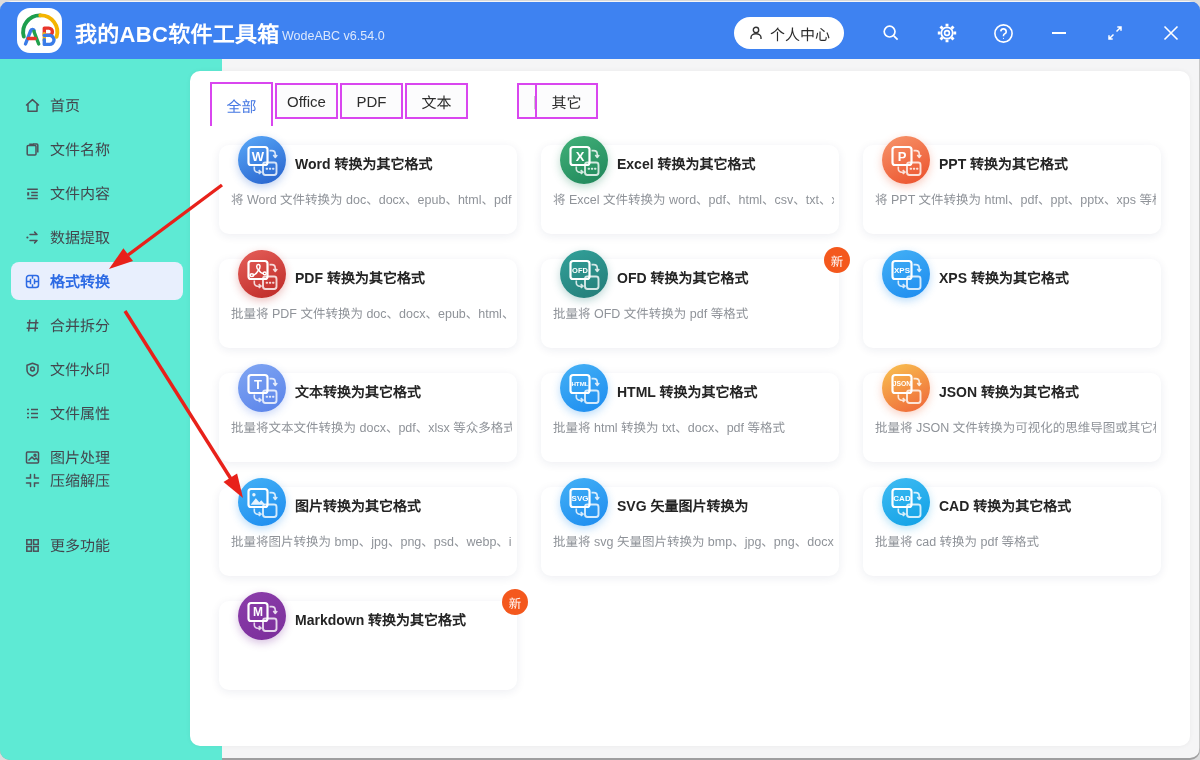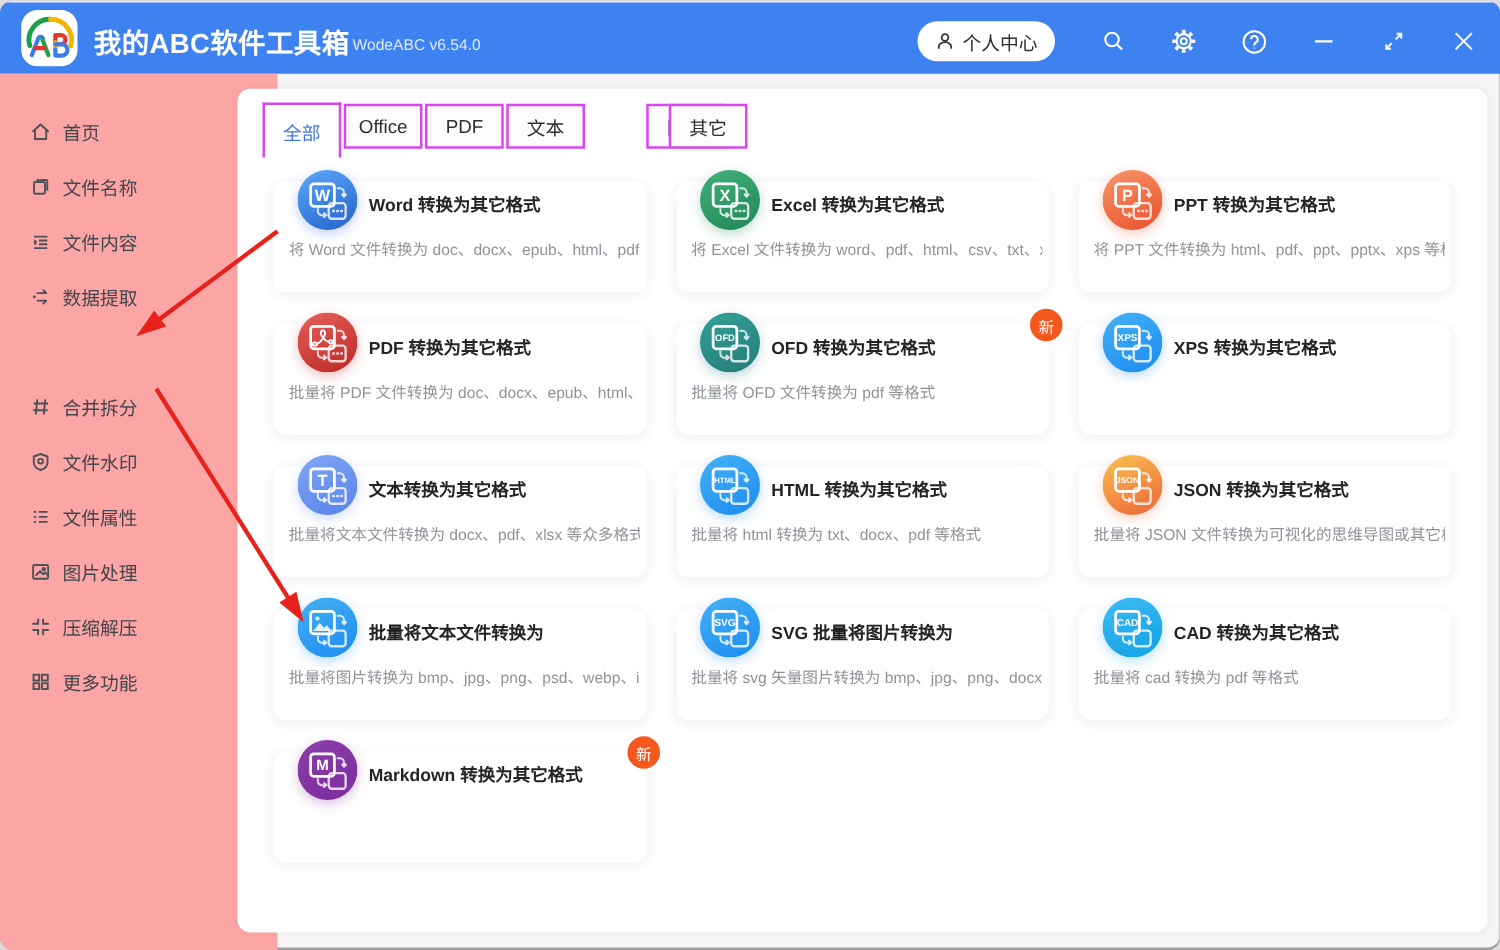--- a/index.html
+++ b/index.html
@@ -10,21 +10,21 @@
          border-top:1px solid #d8d8d8; box-shadow: inset 0 -2px 0 #9f9fa0, inset 1px 0 0 #c9c9c9, inset -1px 0 0 #c9c9c9; }
   
   .topbar { position:absolute; left:0; top:1px; width:1200px; height:57px; background:#3e82f1; }
   .logo { position:absolute; left:17px; top:6px; width:45px; height:45px; background:#fff; border-radius:13px; }
   .apptitle { position:absolute; left:75px; top:14px; font-size:22px; font-weight:bold; color:#fff; letter-spacing:0.3px; }
   .appver { position:absolute; left:282px; top:27px; font-size:12.5px; color:rgba(255,255,255,0.82);text-align:right; }
   .pill { position:absolute; left:734px; top:15px; width:110px; height:32px; background:#fff; border-radius:16px;
           display:flex; align-items:center; justify-content:center; gap:6px; font-size:15px; color:#2b2b2b; }
   .tico { position:absolute; top:15px; width:32px; height:32px; display:flex; align-items:center; justify-content:center; }
   
-  .side { position:absolute; left:0; top:58px; width:222px; bottom:0; background:#fca5a5; }
+  .side { position:absolute; left:0; top:58px; width:222px; bottom:0; background:#5eead4;font-family:Liberation Mono, monospace; }
   .sitem { position:absolute; left:11px; width:172px; height:38px; border-radius:8px;
            display:flex; align-items:center; font-size:15px; color:#43464d; }
   .sitem svg { position:absolute; left:13px; }
   .sitem span { position:absolute; left:39px; }
   .sitem.sel { background:#e8effd; color:#2c6ae4; font-weight:bold; }
   
   .panel { position:absolute; left:190px; top:70px; width:1000px; height:675px; background:#fff; border-radius:10px;
            box-shadow:0 0 5px rgba(0,0,0,0.05); }
   .tab { position:absolute; top:12px; height:36px; width:63px; background:#fcfcfd; border:2px solid #d946ef;
          display:flex; align-items:center; justify-content:center; font-size:15px; color:#2d2d2d; }
@@ -124,20 +124,26 @@
         </svg>
         <span>文件名称</span>
       </div>
     <div class="sitem" style="top:159px;">
         <svg width="17" height="17" viewBox="0 0 17 17" fill="none" stroke="#4d5058" stroke-width="1.5">
           <circle cx="3.4" cy="8.5" r="1.1" fill="#4d5058" stroke="none"></circle>
           <path d="M6 5.5 h7 m0 0 l-2.4 -2.4 M6 11.5 h7 m0 0 l-2.4 2.4" stroke-linecap="round" stroke-linejoin="round"></path>
         </svg>
         <span>数据提取</span>
       </div>
+    <div class="sitem sel" style="top:203px;">
+        <svg width="17" height="17" viewBox="0 0 17 17" fill="none" stroke="#2c6ae4" stroke-width="1.5">
+          <path d="M2.5 5 a2.5 2.5 0 0 1 2.5 -2.5 h7 a2.5 2.5 0 0 1 2.5 2.5 v7 a2.5 2.5 0 0 1 -2.5 2.5 h-7 a2.5 2.5 0 0 1 -2.5 -2.5 Z M8.5 2.5 v3.2 m0 5.6 v3.2 M2.5 8.5 h4 m4 0 h4 M6.5 5.7 v5.6 m4 -5.6 v5.6"></path>
+        </svg>
+        <span>格式转换</span>
+      </div>
     <div class="sitem" style="top:247px;">
         <svg width="17" height="17" viewBox="0 0 17 17" fill="none" stroke="#4d5058" stroke-width="1.5">
           <path d="M5.8 2.5 L4.6 14.5 M12.2 2.5 L11 14.5 M3 5.8 H14.4 M2.6 11.2 H14"></path>
         </svg>
         <span>合并拆分</span>
       </div>
     <div class="sitem" style="top:291px;">
         <svg width="17" height="17" viewBox="0 0 17 17" fill="none" stroke="#4d5058" stroke-width="1.5">
           <path d="M8.5 2.2 L14 4.2 V9 c0 3 -2.5 5 -5.5 6 C5.5 14 3 12 3 9 V4.2 Z" stroke-linejoin="round"></path>
           <circle cx="8.5" cy="8" r="1.9"></circle>
@@ -151,21 +157,21 @@
         <span>文件属性</span>
       </div>
     <div class="sitem" style="top:379px;">
         <svg width="17" height="17" viewBox="0 0 17 17" fill="none" stroke="#4d5058" stroke-width="1.5">
           <rect x="2.5" y="3" width="12" height="11" rx="1"></rect>
           <path d="M4.5 11.5 L8 8 L10.5 10.5 L12 9 L14.5 11.5" stroke-linejoin="round"></path>
           <circle cx="11" cy="6.3" r="1"></circle>
         </svg>
         <span>图片处理</span>
       </div>
-    <div class="sitem" style="top:423px;">
+    <div class="sitem" style="top:402px;">
         <svg width="17" height="17" viewBox="0 0 17 17" fill="none" stroke="#4d5058" stroke-width="1.5">
           <path d="M6.5 2.5 v3.5 h-4 M6.5 14.5 v-3.5 h-4 M10.5 2.5 v3.5 h4 M10.5 14.5 v-3.5 h4" stroke-linecap="round"></path>
         </svg>
         <span>压缩解压</span>
       </div>
     <div class="sitem" style="top:467px;">
         <svg width="17" height="17" viewBox="0 0 17 17" fill="none" stroke="#4d5058" stroke-width="1.5">
           <rect x="2.8" y="2.8" width="4.6" height="4.6"></rect>
           <rect x="9.6" y="2.8" width="4.6" height="4.6"></rect>
           <rect x="2.8" y="9.6" width="4.6" height="4.6"></rect>
@@ -411,42 +417,42 @@
 <circle cx="15.9" cy="16.8" r="1.7"></circle>
 </g>
 
 <path d="M31.5 14.6 h2.4 a3.3 3.3 0 0 1 3.3 3.3 v2.3" fill="none" stroke="#fff" stroke-width="1.6" stroke-opacity="0.8"></path>
 <path d="M35.3 19 l1.95 2.4 l1.95 -2.4" fill="none" stroke="#fff" stroke-width="1.6" stroke-opacity="0.8" stroke-linejoin="round"></path>
 <path d="M16.3 30.6 v2.3 a3.3 3.3 0 0 0 3.3 3.3 h2.3" fill="none" stroke="#fff" stroke-width="1.6" stroke-opacity="0.8"></path>
 <path d="M20.7 34.1 l2.4 1.95 l-2.4 1.95" fill="none" stroke="#fff" stroke-width="1.6" stroke-opacity="0.8" stroke-linejoin="round"></path>
 <rect x="25" y="26.5" width="13.5" height="12.5" rx="2.4" stroke="#fff" stroke-opacity="0.8" fill="none" stroke-width="1.9"></rect>
 
 </svg></div>
-<h3>批量将文本文件转换为</h3>
+<h3>图片转换为其它格式</h3>
 <p>批量将图片转换为 bmp、jpg、png、psd、webp、ico 等格式</p>
 </div>
 <div class="card" style="left:351px; top:416px;">
 <div class="ic" style="box-shadow:0 3px 9px rgba(31,142,240,0.30);"><svg width="48" height="48" viewBox="0 0 48 48">
 <defs>
               <linearGradient id="gv" x1="0.25" y1="0" x2="0.75" y2="1">
 <stop offset="0" stop-color="#41aef5"></stop>
                 <stop offset="1" stop-color="#1f8ef0"></stop>
               </linearGradient>
             </defs>
 <circle cx="24" cy="24" r="24" fill="url(#gv)"></circle>
 <rect x="10.5" y="11" width="19" height="18" rx="2.6" fill="none" stroke="#fff" stroke-width="2.2"></rect>
 <text x="20" y="22.9" font-size="8" font-weight="bold" fill="#fff" text-anchor="middle" font-family="Liberation Sans">SVG</text>
 <path d="M31.5 14.6 h2.4 a3.3 3.3 0 0 1 3.3 3.3 v2.3" fill="none" stroke="#fff" stroke-width="1.6" stroke-opacity="0.8"></path>
 <path d="M35.3 19 l1.95 2.4 l1.95 -2.4" fill="none" stroke="#fff" stroke-width="1.6" stroke-opacity="0.8" stroke-linejoin="round"></path>
 <path d="M16.3 30.6 v2.3 a3.3 3.3 0 0 0 3.3 3.3 h2.3" fill="none" stroke="#fff" stroke-width="1.6" stroke-opacity="0.8"></path>
 <path d="M20.7 34.1 l2.4 1.95 l-2.4 1.95" fill="none" stroke="#fff" stroke-width="1.6" stroke-opacity="0.8" stroke-linejoin="round"></path>
 <rect x="25" y="26.5" width="13.5" height="12.5" rx="2.4" stroke="#fff" stroke-opacity="0.8" fill="none" stroke-width="1.9"></rect>
 
 </svg></div>
-<h3>SVG 批量将图片转换为</h3>
+<h3>SVG 矢量图片转换为</h3>
 <p>批量将 svg 矢量图片转换为 bmp、jpg、png、docx 等格式</p>
 </div>
 <div class="card" style="left:673px; top:416px;">
 <div class="ic" style="box-shadow:0 3px 9px rgba(20,162,230,0.30);"><svg width="48" height="48" viewBox="0 0 48 48">
 <defs>
               <linearGradient id="gc" x1="0.25" y1="0" x2="0.75" y2="1">
 <stop offset="0" stop-color="#3cbaf2"></stop>
                 <stop offset="1" stop-color="#14a2e6"></stop>
               </linearGradient>
             </defs>

